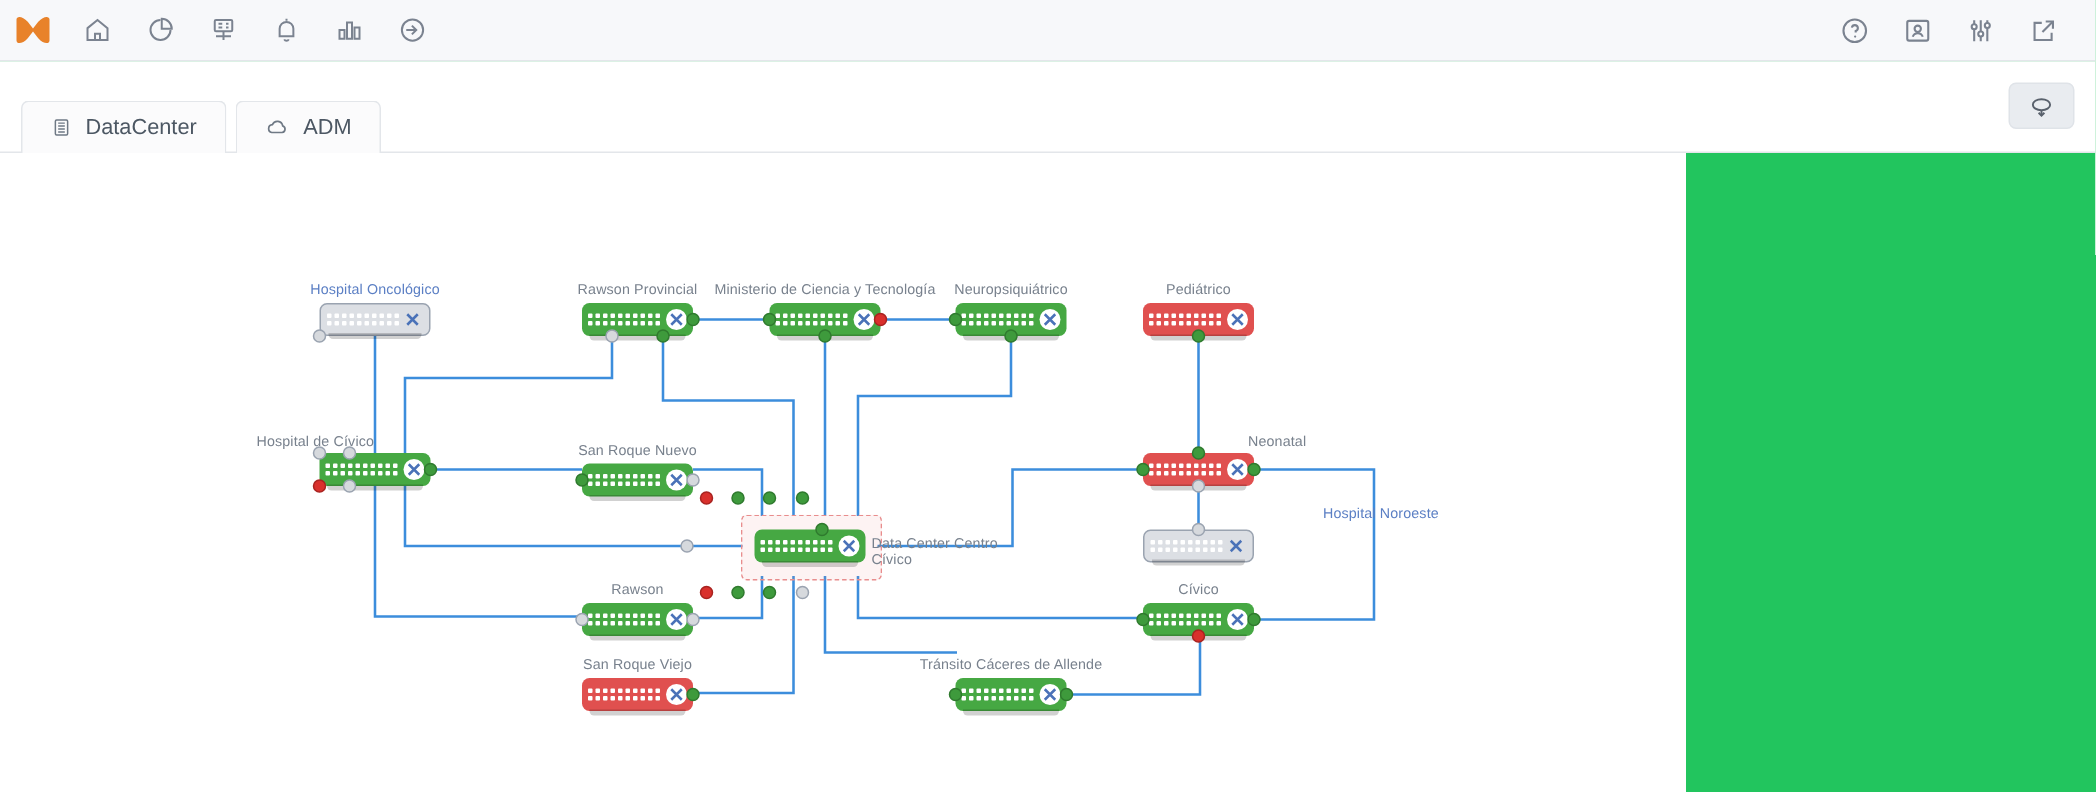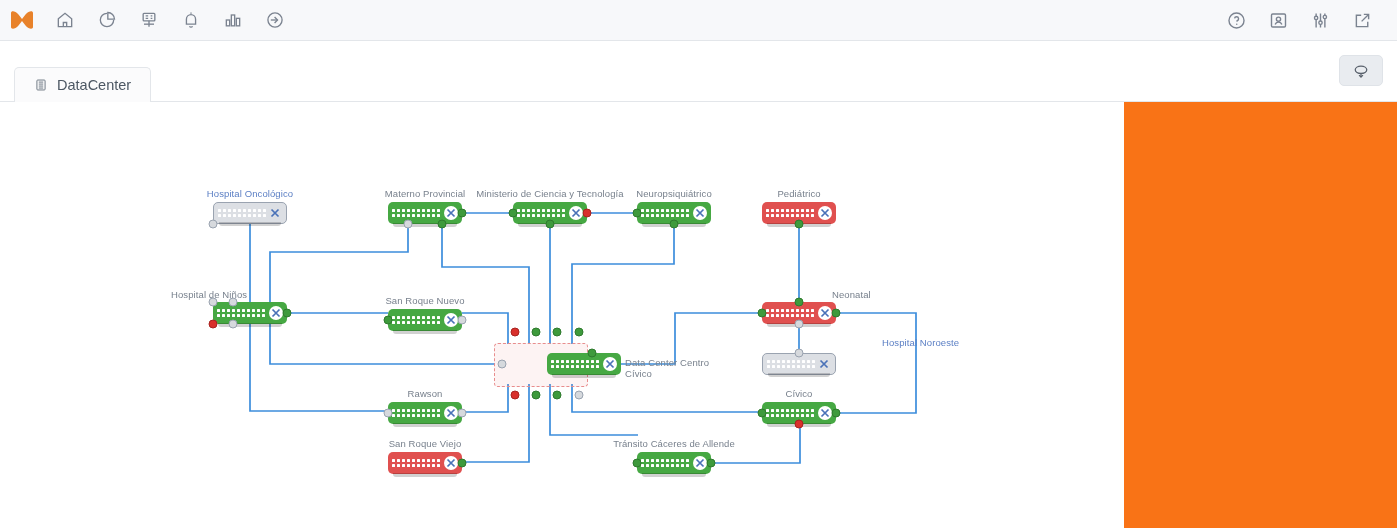--- a/index.html
+++ b/index.html
@@ -6,21 +6,21 @@
     margin: 0;
     padding: 0;
     background: #ffffff;
     font-family: "Liberation Sans", sans-serif;
   }
   #app {
     position: relative;
     width: 1397px;
     height: 528px;
     overflow: hidden;
-    background: #f97316;
+    background: #22c55e;
   }
 
   
   .navbar {
     position: absolute;
     left: 0; top: 0;
     width: 1397px; height: 41px;
     background: #f7f8fa;
     border-bottom: 1px solid #e3e6ea;
     box-sizing: border-box;
@@ -302,20 +302,28 @@
       <div class="tab">
         <span class="tab-ico">
           <svg width="14" height="14" viewBox="0 0 24 24" fill="none" stroke="#6f7985" stroke-width="1.7">
             <rect x="5" y="3.5" width="14" height="17" rx="1.4"></rect>
             <path d="M8.2 7 h7.6 M8.2 10.4 h7.6 M8.2 13.8 h7.6 M8.2 17.2 h7.6"></path>
           </svg>
         </span>
         <span>DataCenter</span>
       </div>
 
+      <div class="tab">
+        <span class="tab-ico">
+          <svg width="16" height="14" viewBox="0 0 24 18" fill="none" stroke="#6f7985" stroke-width="1.7">
+            <path d="M6.3 14 a4 4 0 0 1 0.6 -7.9 a5.4 5.4 0 0 1 10.3 1.3 a3.4 3.4 0 0 1 -0.6 6.6 z"></path>
+          </svg>
+        </span>
+        <span>ADM</span>
+      </div>
 
     </div>
 
     <div class="view-toggle">
       <svg width="20" height="16" viewBox="0 0 24 20" fill="none" stroke="#59616c" stroke-width="1.6">
         <ellipse cx="12" cy="8.5" rx="7.2" ry="4.6"></ellipse>
         <path d="M12 13.1 v4.3"></path>
         <path d="M9.6 15.2 L12 17.6 L14.4 15.2"></path>
       </svg>
     </div>
@@ -396,21 +404,21 @@
         <span class="xicon">
           <svg width="12" height="12" viewBox="0 0 12 12" stroke="#4a72b8" stroke-width="1.7" fill="none">
             <path d="M2.5 2.5 L9.5 9.5 M9.5 2.5 L2.5 9.5"></path>
           </svg>
         </span>
       </div>
       <i class="port p-grey" style="left:0px; top:22px;"></i>
     </div>
 
     <div class="node" style="left:425px; top:111px;">
-      <div class="node-label">Materno Provincial</div>
+      <div class="node-label">Rawson Provincial</div>
       <div class="chassis c-green">
         <div class="leds">
           <div class="led-row">
               <i class="led"></i>
               <i class="led"></i>
               <i class="led"></i>
               <i class="led"></i>
               <i class="led"></i>
               <i class="led"></i>
               <i class="led"></i>
@@ -553,21 +561,21 @@
         <span class="xicon">
           <svg width="12" height="12" viewBox="0 0 12 12" stroke="#4a72b8" stroke-width="1.7" fill="none">
             <path d="M2.5 2.5 L9.5 9.5 M9.5 2.5 L2.5 9.5"></path>
           </svg>
         </span>
       </div>
       <i class="port p-green" style="left:37px; top:22px;"></i>
     </div>
 
     <div class="node" style="left:250px; top:211px;">
-      <div class="node-label" style="left:-42px; transform:none; bottom:24px;">Hospital de Niños</div>
+      <div class="node-label" style="left:-42px; transform:none; bottom:24px;">Hospital de Cívico</div>
       <div class="chassis c-green">
         <div class="leds">
           <div class="led-row">
               <i class="led"></i>
               <i class="led"></i>
               <i class="led"></i>
               <i class="led"></i>
               <i class="led"></i>
               <i class="led"></i>
               <i class="led"></i>
@@ -714,21 +722,21 @@
           <svg width="12" height="12" viewBox="0 0 12 12" stroke="#4a72b8" stroke-width="1.7" fill="none">
             <path d="M2.5 2.5 L9.5 9.5 M9.5 2.5 L2.5 9.5"></path>
           </svg>
         </span>
       </div>
       <i class="port p-grey" style="left:37px; top:0px;"></i>
     </div>
 
     <div class="selected-box" style="left:494px; top:241px; width:92px; height:42px;"></div>
 
-    <div class="node" style="left:540px; top:262px; z-index:5;margin-left:44px;">
+    <div class="node" style="left:540px; top:262px; z-index:5;">
       <div class="node-label right">Data Center Centro Cívico</div>
       <div class="chassis c-green">
         <div class="leds">
           <div class="led-row">
               <i class="led"></i>
               <i class="led"></i>
               <i class="led"></i>
               <i class="led"></i>
               <i class="led"></i>
               <i class="led"></i>

